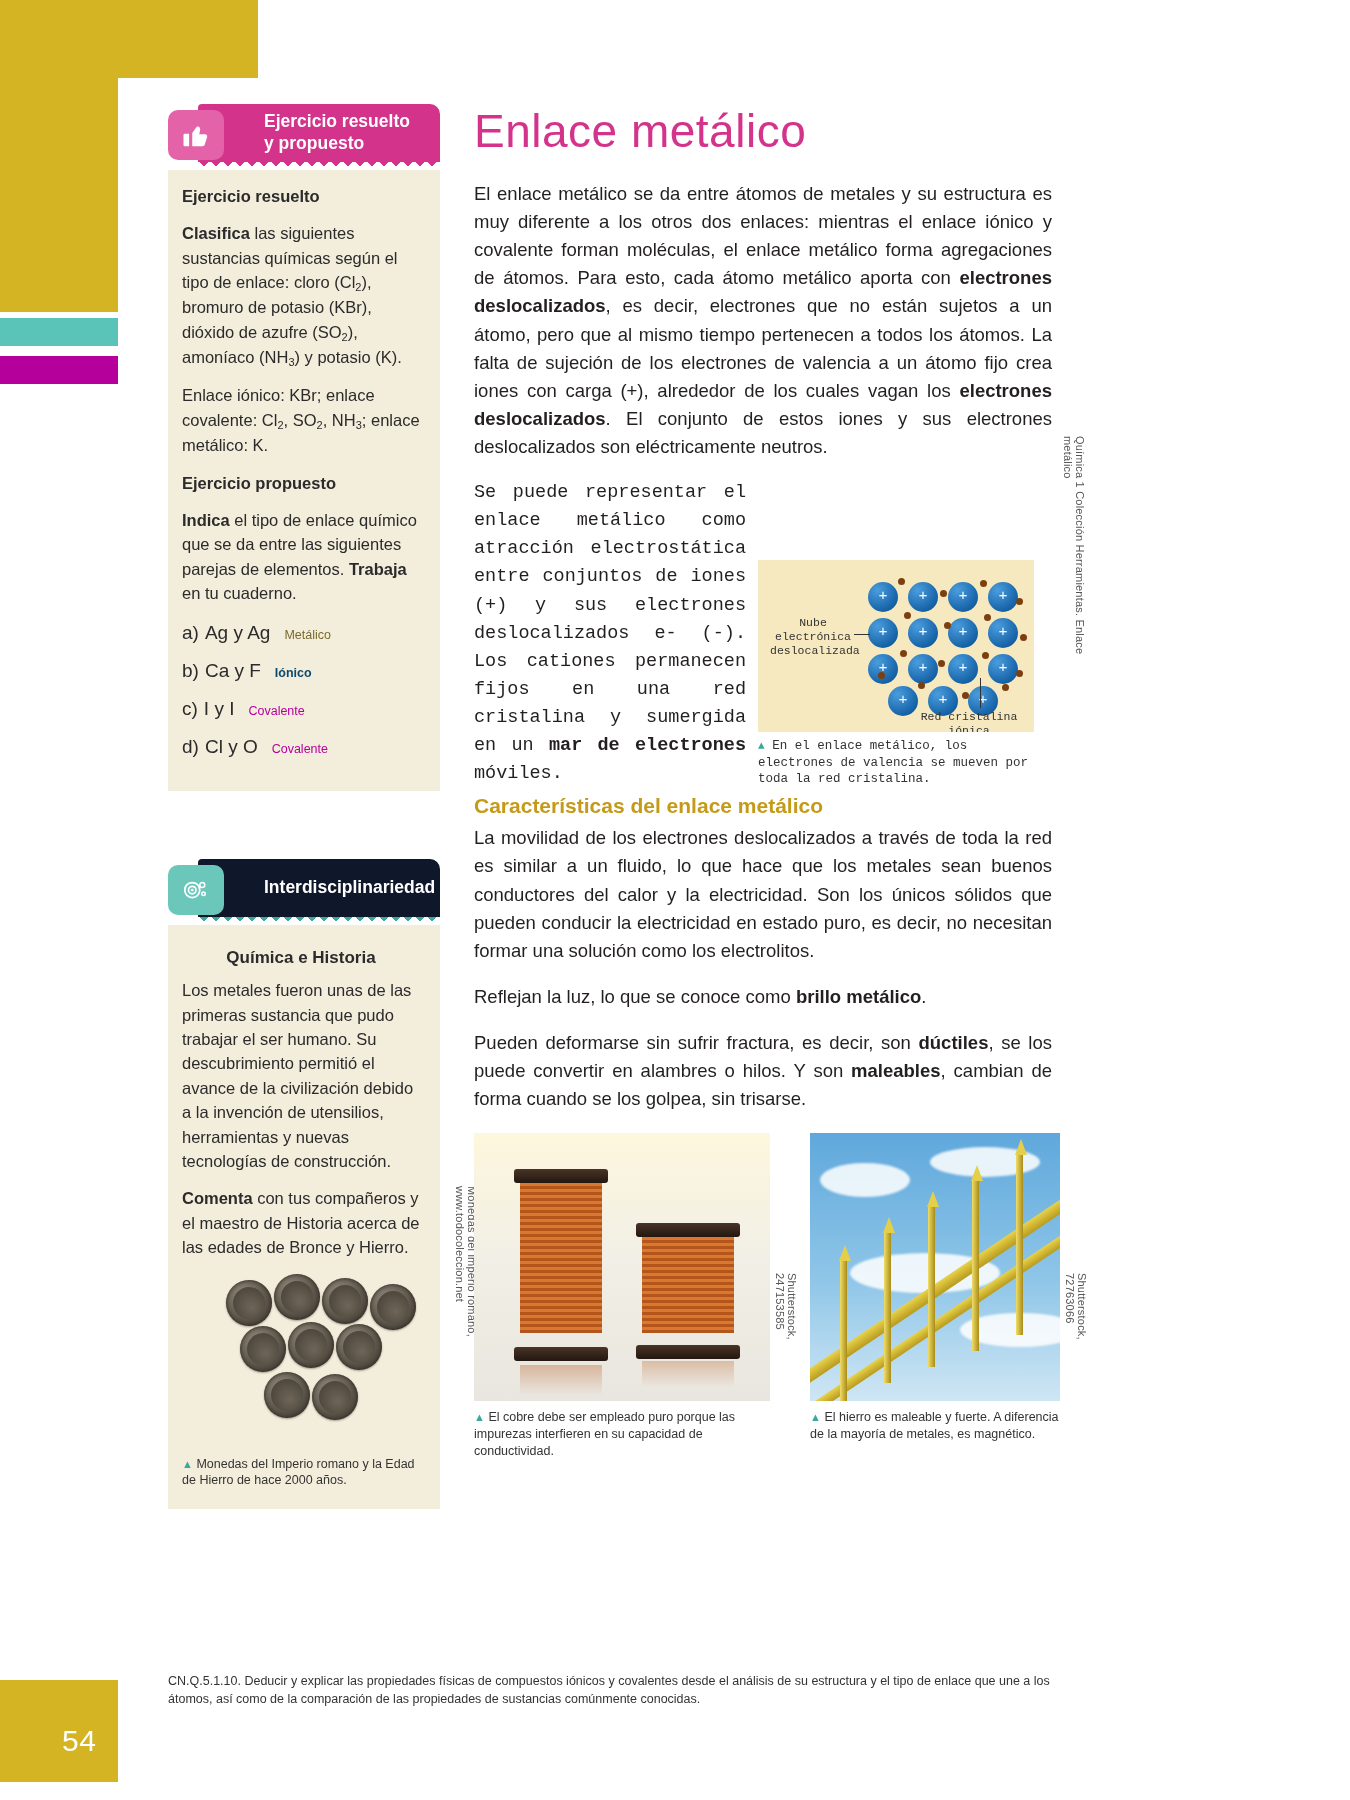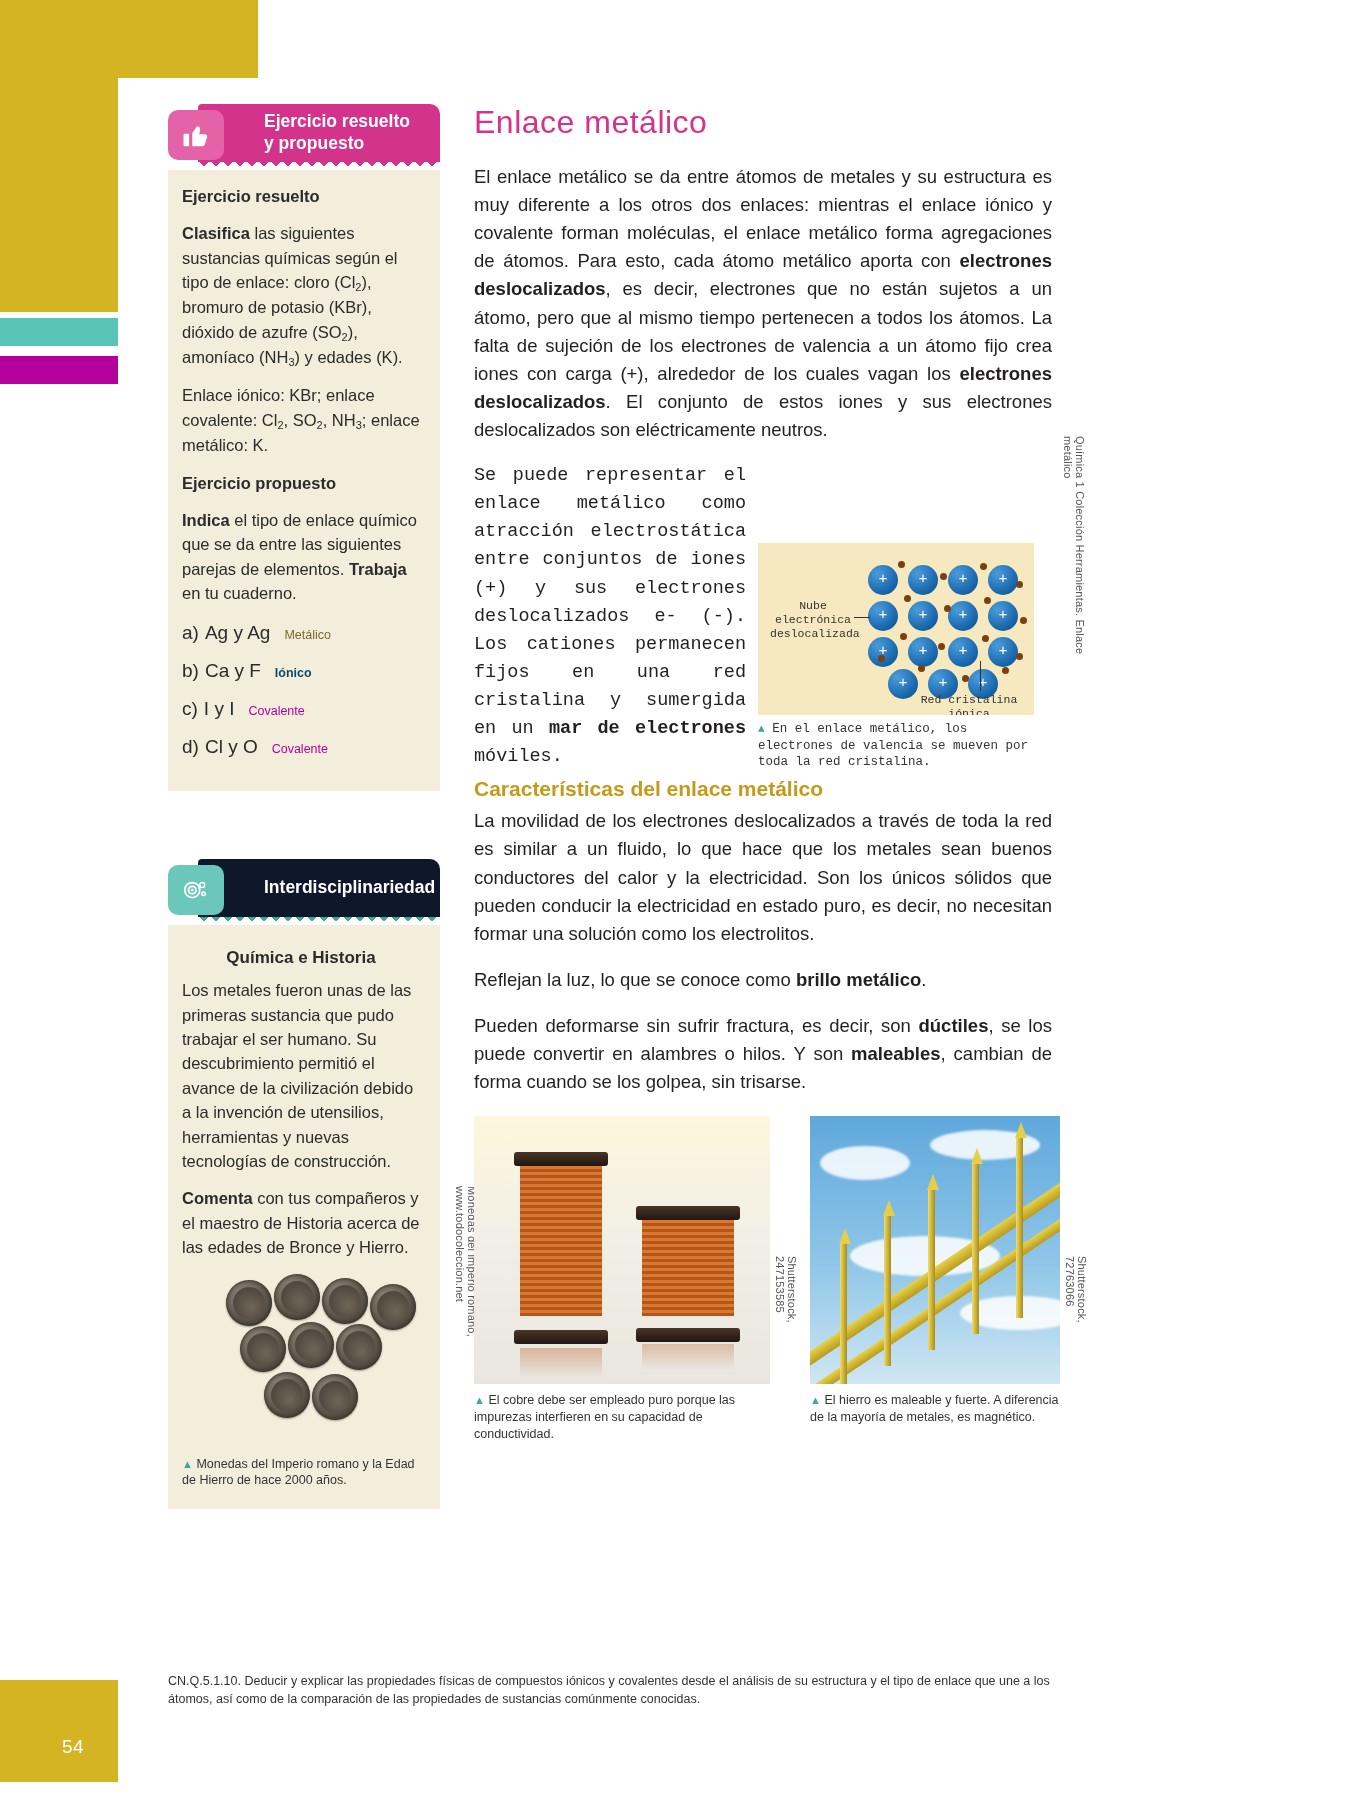--- a/index.html
+++ b/index.html
@@ -28,21 +28,21 @@
   .deco-magenta {
     position:absolute; left:0; top:356px; width:118px; height:28px;
     background:#b5009c;
   }
   .deco-footer-bar {
     position:absolute; left:0; bottom:0; width:118px; height:120px;
     background:#d5b424;
   }
   .page-number {
     position:absolute; left:62px; bottom:42px;
-    color:#ffffff; font-size:19px; letter-spacing:0.5px;
+    color:#ffffff; font-size:30px; letter-spacing:0.5px;
   }
   .deco-bottom-white {
     position:absolute; left:0; bottom:0; width:118px; height:18px;
     background:#ffffff;
   }
 
   
   .page {
     position:absolute; left:0; top:0; width:1350px; height:1800px;
   }
@@ -123,21 +123,21 @@
     background:radial-gradient(circle at 60% 65%, #6e6658 0%, #474136 70%);
     opacity:.85;
   }
   .caption {
     font-size:12.5px; line-height:1.35; color:#333; padding-top:6px;
   }
   .caption .tri { color:#3aa99b; font-size:11px; }
 
   
   h1.title {
-    margin:0 0 22px 0; color:#d4338c; font-size:32px;
+    margin:0 0 22px 0; color:#d4338c; font-size:46px;
     font-weight:normal; letter-spacing:.5px;
   }
   .body-text {
     font-size:18.5px; line-height:1.52; text-align:justify; margin:0 0 18px 0;
   }
   .body-text b { font-weight:bold; }
 
   .two-col {
     display:flex; gap:12px; align-items:flex-end;font-family:Liberation Mono, monospace;
   }
@@ -254,21 +254,21 @@
           <span>y propuesto</span>
         </div>
       </div>
       <div class="tab-zig"></div>
 
       <div class="box-body">
         <p>
           <span class="strong">Ejercicio resuelto</span>
         </p>
         <p>
-          <span class="strong">Clasifica</span><span> las siguientes sustancias químicas según el tipo de enlace: cloro (Cl</span><span class="sub">2</span><span>), bromuro de potasio (KBr), dióxido de azufre (SO</span><span class="sub">2</span><span>), amoníaco (NH</span><span class="sub">3</span><span>) y edades (K).</span>
+          <span class="strong">Clasifica</span><span> las siguientes sustancias químicas según el tipo de enlace: cloro (Cl</span><span class="sub">2</span><span>), bromuro de potasio (KBr), dióxido de azufre (SO</span><span class="sub">2</span><span>), amoníaco (NH</span><span class="sub">3</span><span>) y potasio (K).</span>
         </p>
         <p>
           <span>Enlace iónico: KBr; enlace covalente: Cl</span><span class="sub">2</span><span>, SO</span><span class="sub">2</span><span>, NH</span><span class="sub">3</span><span>; enlace metálico: K.</span>
         </p>
 
         <p>
           <span class="strong">Ejercicio propuesto</span>
         </p>
         <p>
           <span class="strong">Indica</span><span> el tipo de enlace químico que se da entre las siguientes parejas de elementos. </span><span class="strong">Trabaja</span><span> en tu cuaderno.</span>

